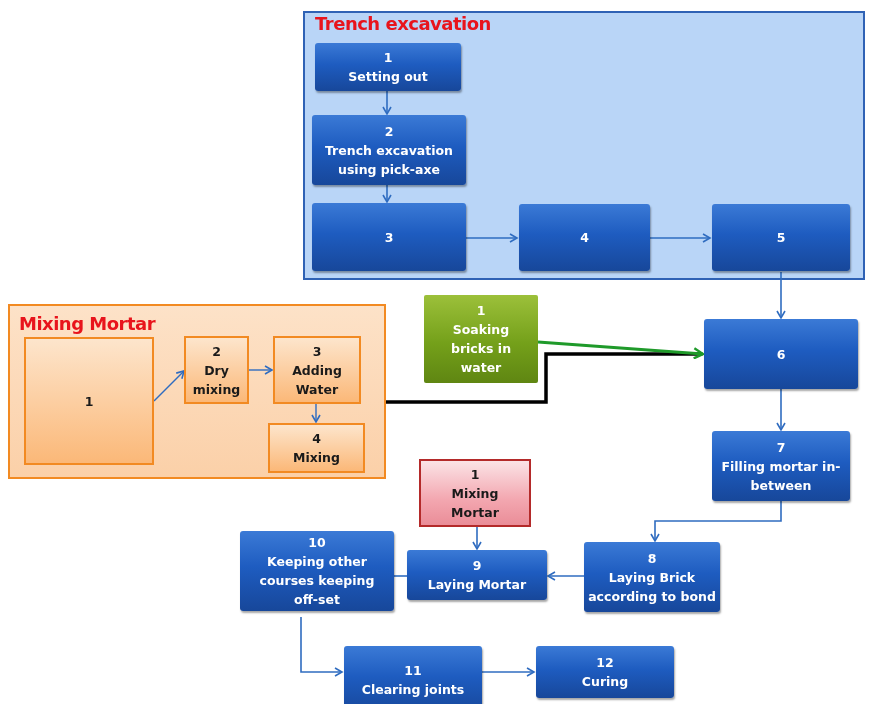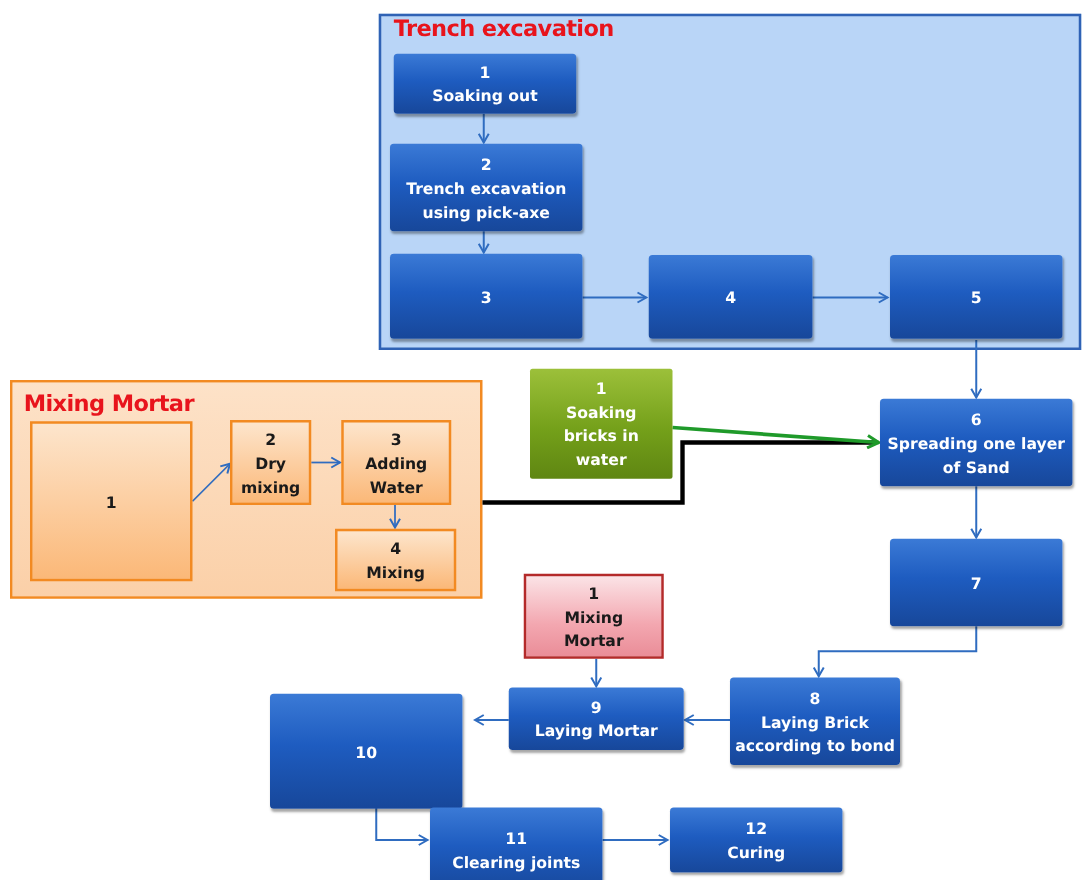--- a/index.html
+++ b/index.html
@@ -70,21 +70,21 @@
   <polyline points="781,501 781,521 655,521 655,541" fill="none" stroke="#2f6cc0" stroke-width="1.6" marker-end="url(#ab)"></polyline>
   <line x1="477" y1="527" x2="477" y2="549" stroke="#2f6cc0" stroke-width="1.6" marker-end="url(#ab)"></line>
   <line x1="584" y1="576" x2="548" y2="576" stroke="#2f6cc0" stroke-width="1.6" marker-end="url(#ab)"></line>
   <line x1="407" y1="576" x2="380" y2="576" stroke="#2f6cc0" stroke-width="1.6" marker-end="url(#ab)"></line>
   <polyline points="301,617 301,672 342,672" fill="none" stroke="#2f6cc0" stroke-width="1.6" marker-end="url(#ab)"></polyline>
   <line x1="482" y1="672" x2="534" y2="672" stroke="#2f6cc0" stroke-width="1.6" marker-end="url(#ab)"></line>
 </svg>
 
 <div class="box blue" style="left:315px;top:43px;width:146px;height:48px;">
   <span class="num">1</span>
-  <span class="lbl">Soaking out</span>
+  <span class="lbl">Setting out</span>
 </div>
 <div class="box blue" style="left:312px;top:115px;width:154px;height:70px;">
   <span class="num">2</span>
   <span class="lbl">Trench excavation
 using pick-axe</span>
 </div>
 <div class="box blue" style="left:312px;top:203px;width:154px;height:68px;">
   <span class="num">3</span>
 </div>
 <div class="box blue" style="left:519px;top:204px;width:131px;height:67px;">
@@ -119,37 +119,40 @@
 water</span>
 </div>
 <div class="box pink" style="left:419px;top:459px;width:112px;height:68px;">
   <span class="num">1</span>
   <span class="lbl">Mixing
 Mortar</span>
 </div>
 
 <div class="box blue" style="left:704px;top:319px;width:154px;height:70px;">
   <span class="num">6</span>
-  <span class="lbl">Spreading one layer
-of Sand</span>
 </div>
 <div class="box blue" style="left:712px;top:431px;width:138px;height:70px;">
   <span class="num">7</span>
+  <span class="lbl">Filling mortar in-
+between</span>
 </div>
 <div class="box blue" style="left:584px;top:542px;width:136px;height:70px;">
   <span class="num">8</span>
   <span class="lbl">Laying Brick
 according to bond</span>
 </div>
 <div class="box blue" style="left:407px;top:550px;width:140px;height:50px;">
   <span class="num">9</span>
   <span class="lbl">Laying Mortar</span>
 </div>
-<div class="box blue" style="left:216px;top:531px;width:154px;height:92px;margin-top:24px;">
+<div class="box blue" style="left:240px;top:531px;width:154px;height:80px;">
   <span class="num">10</span>
+  <span class="lbl">Keeping other
+courses keeping
+off-set</span>
 </div>
 <div class="box blue" style="left:344px;top:646px;width:138px;height:68px;">
   <span class="num">11</span>
   <span class="lbl">Clearing joints</span>
 </div>
 <div class="box blue" style="left:536px;top:646px;width:138px;height:52px;align-items:center;">
   <span class="num">12</span>
   <span class="lbl">Curing</span>
 </div>
 

